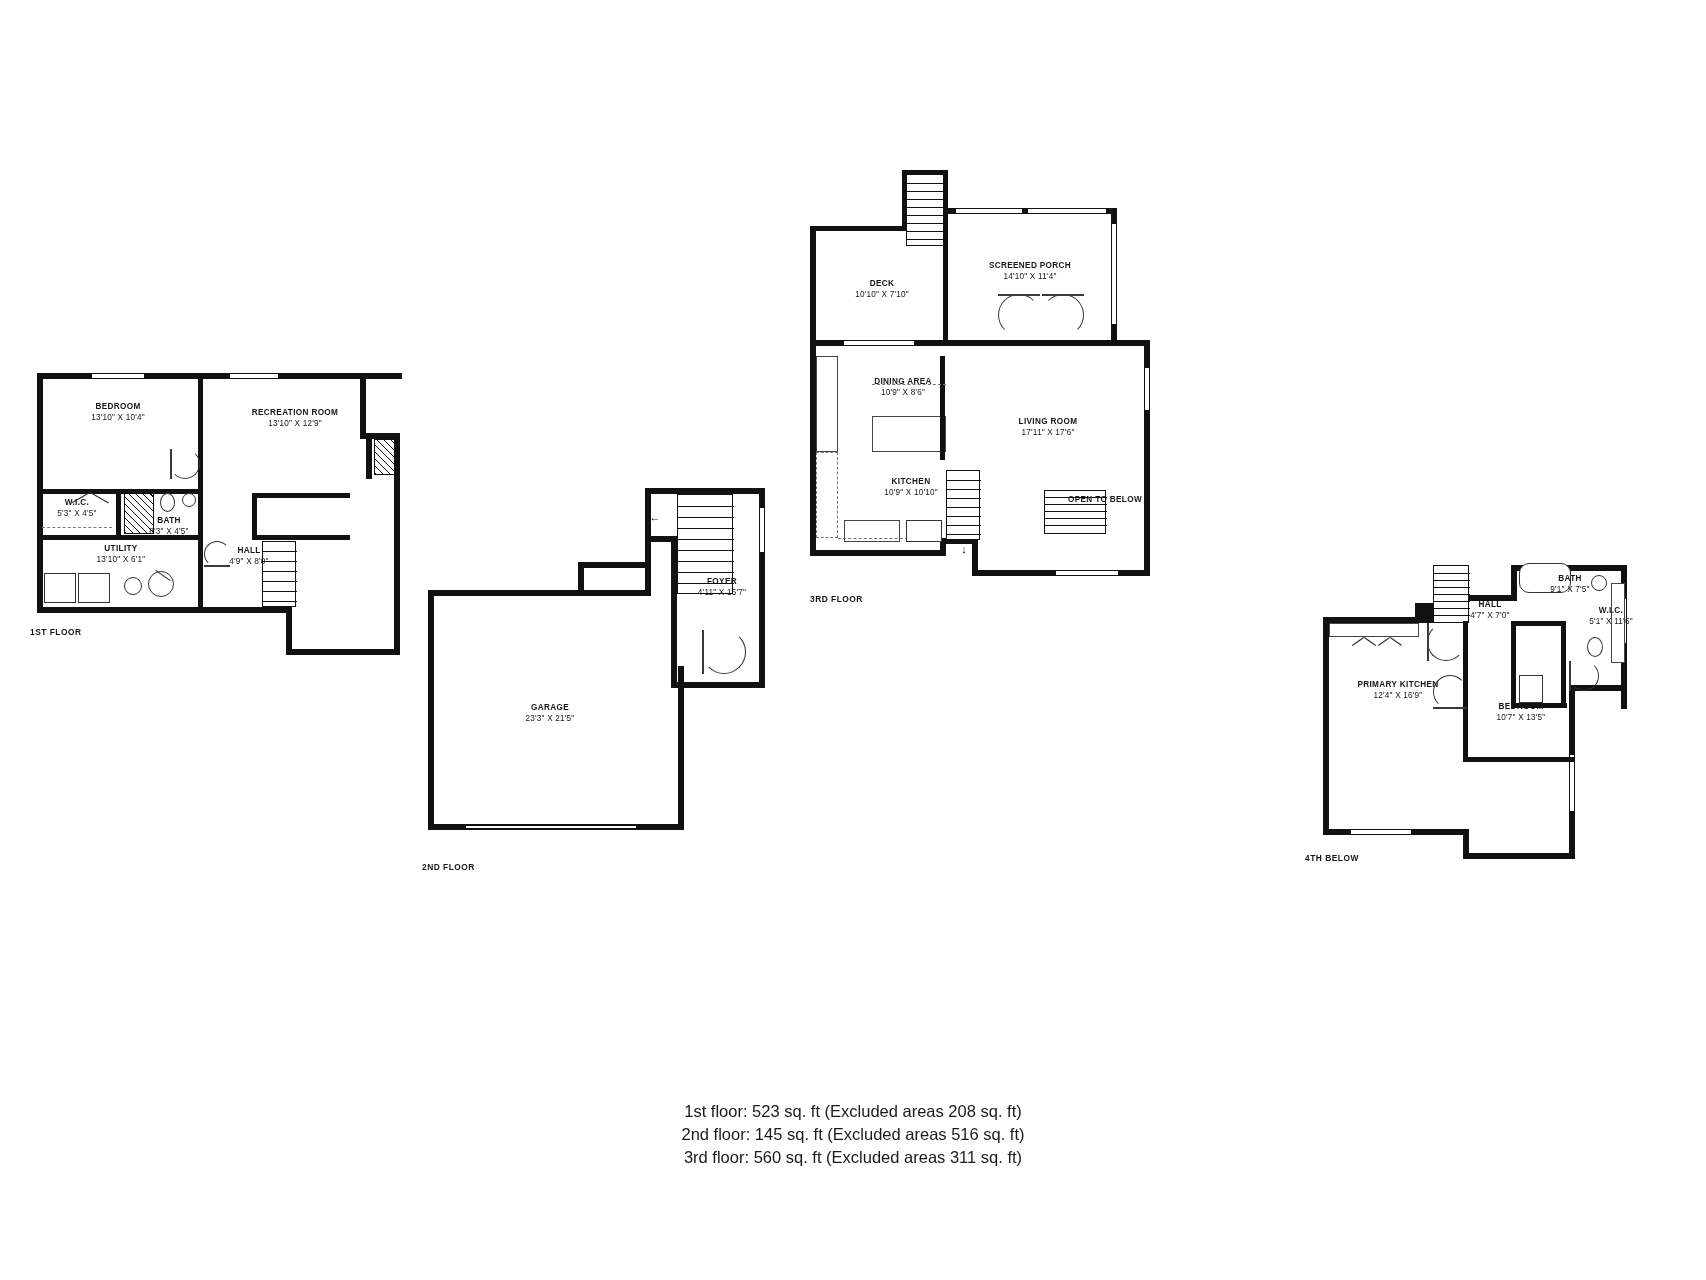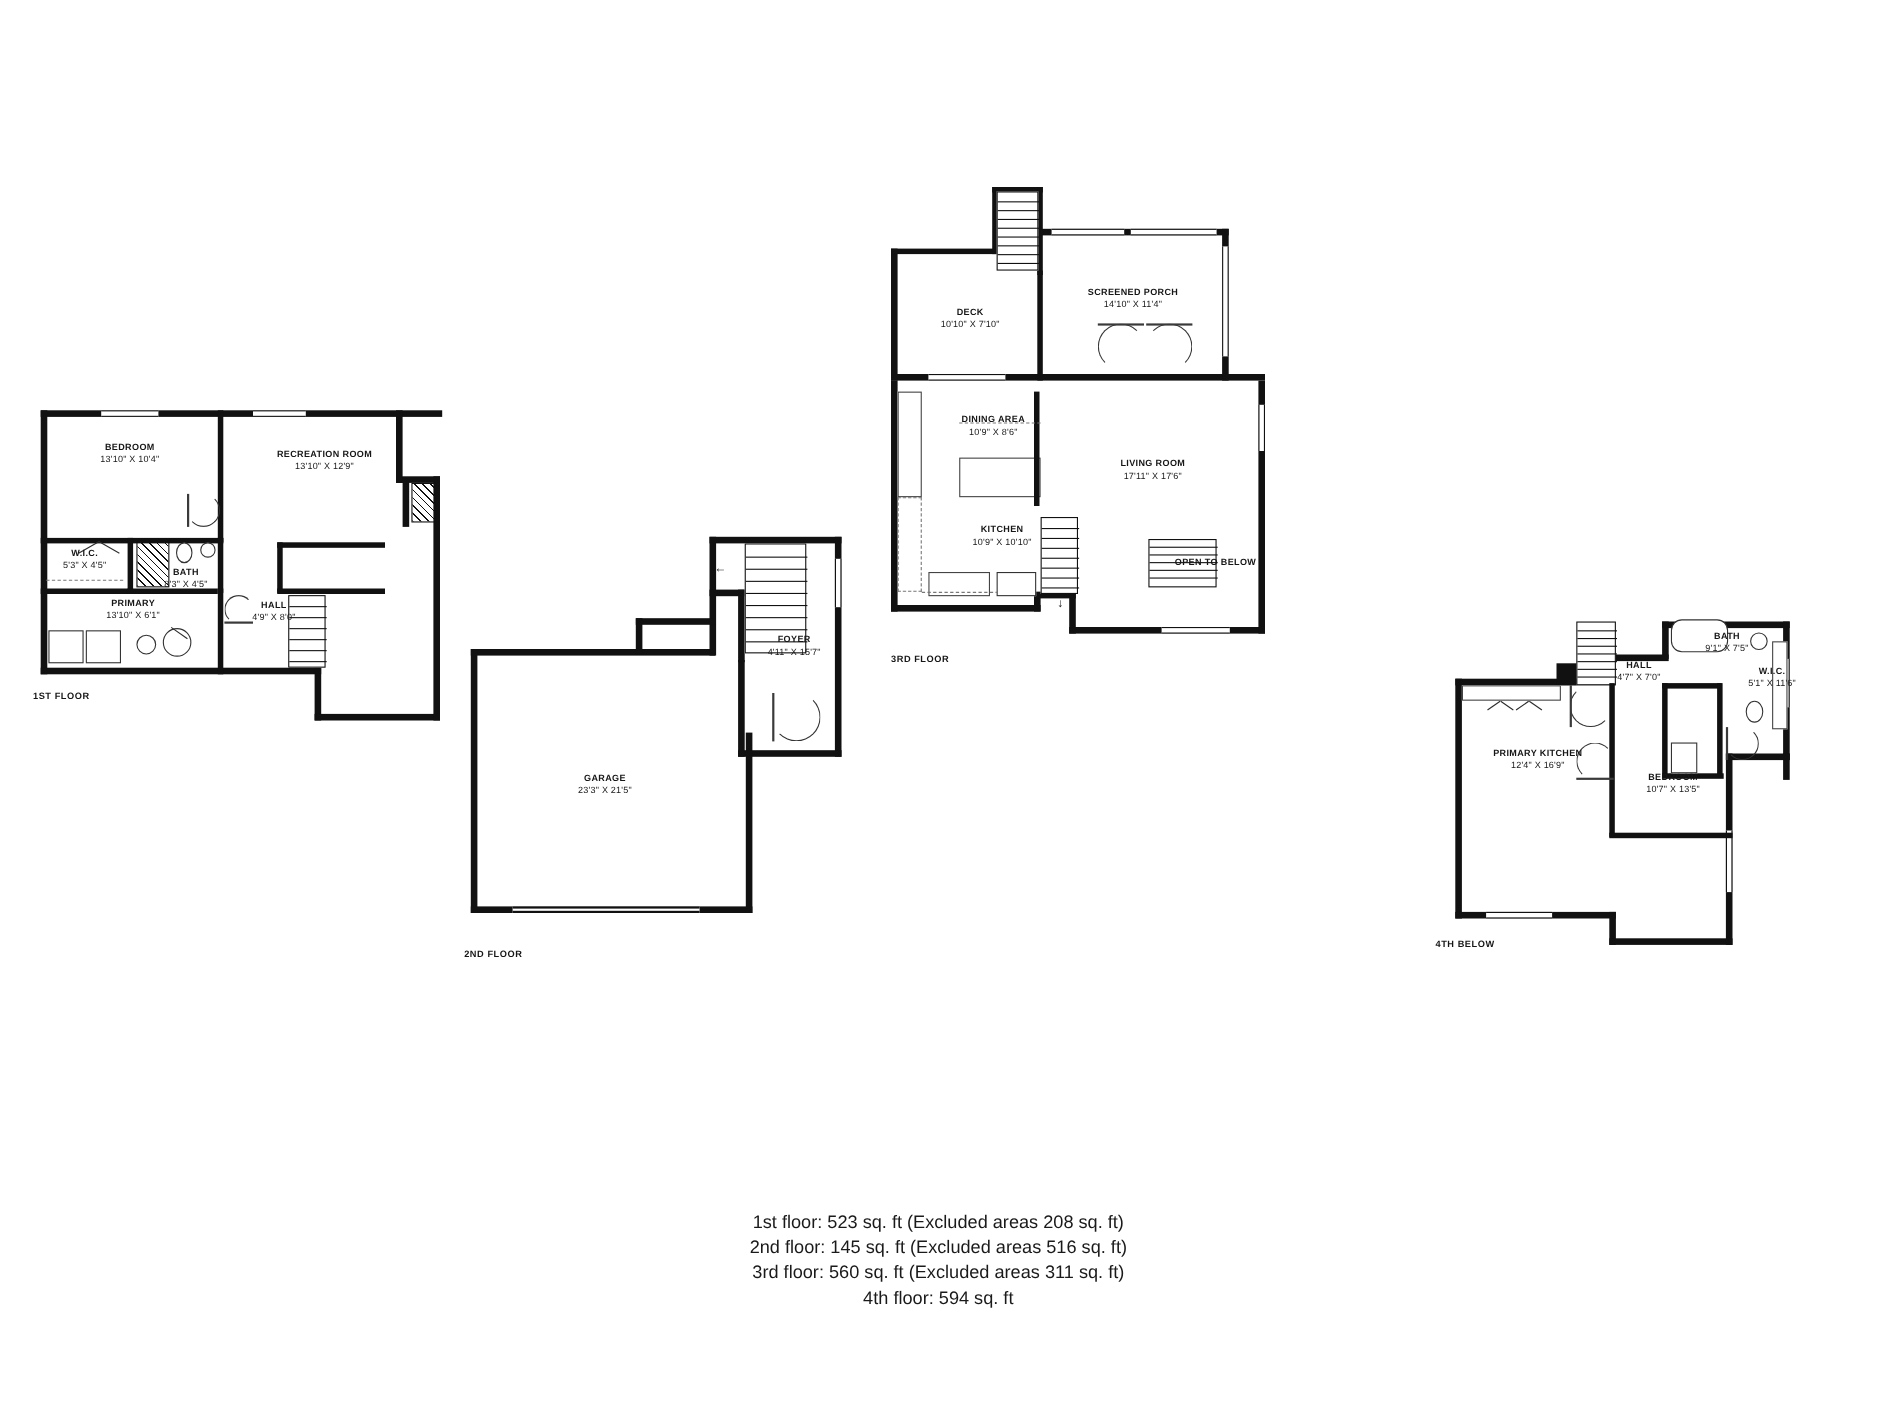--- a/index.html
+++ b/index.html
@@ -231,21 +231,21 @@
     </div>
     <div class="label" style="left:12px; top:132px; width:70px;">
       <span class="nm">W.I.C.</span>
       <span class="dm">5'3" X 4'5"</span>
     </div>
     <div class="label" style="left:104px; top:150px; width:70px;">
       <span class="nm">BATH</span>
       <span class="dm">8'3" X 4'5"</span>
     </div>
     <div class="label" style="left:32px; top:178px; width:118px;">
-      <span class="nm">PRIMARY</span>
+      <span class="nm">UTILITY</span>
       <span class="dm">13'10" X 6'1"</span>
     </div>
     <div class="label" style="left:186px; top:180px; width:66px;">
       <span class="nm">HALL</span>
       <span class="dm">4'9" X 8'0"</span>
     </div>
 
     <div class="floor-tag" style="left:0px; top:262px;">1ST FLOOR</div>
   </div>
 
@@ -386,21 +386,21 @@
       <span class="dm">10'9" X 8'6"</span>
     </div>
     <div class="label" style="left:178px; top:246px; width:120px;">
       <span class="nm">LIVING ROOM</span>
       <span class="dm">17'11" X 17'6"</span>
     </div>
     <div class="label" style="left:46px; top:306px; width:110px;">
       <span class="nm">KITCHEN</span>
       <span class="dm">10'9" X 10'10"</span>
     </div>
-    <div class="label" style="left:258px; top:336px; width:120px; text-align:left;">
+    <div class="label" style="left:258px; top:324px; width:120px; text-align:left;">
       <span class="nm">OPEN TO BELOW</span>
     </div>
 
     <div class="floor-tag" style="left:0px; top:424px;">3RD FLOOR</div>
   </div>
 
   <div class="plan" style="left:1315px; top:565px; width:370px; height:340px;">
 
     <div class="wall" style="left:8px;   top:52px;  width:6px;  height:218px;"></div>
     <div class="wall" style="left:8px;   top:52px;  width:146px;height:6px;"></div>
@@ -480,16 +480,15 @@
       <span class="dm">10'7" X 13'5"</span>
     </div>
 
     <div class="floor-tag" style="left:-10px; top:288px;">4TH BELOW</div>
   </div>
 
   <div class="summary">
     <div class="ln">1st floor: 523 sq. ft (Excluded areas 208 sq. ft)</div>
     <div class="ln">2nd floor: 145 sq. ft (Excluded areas 516 sq. ft)</div>
     <div class="ln">3rd floor: 560 sq. ft (Excluded areas 311 sq. ft)</div>
-    <div class="ln">4th floor: 594 sq. ft</div>
   </div>
 
 </div>
 
 </body></html>

